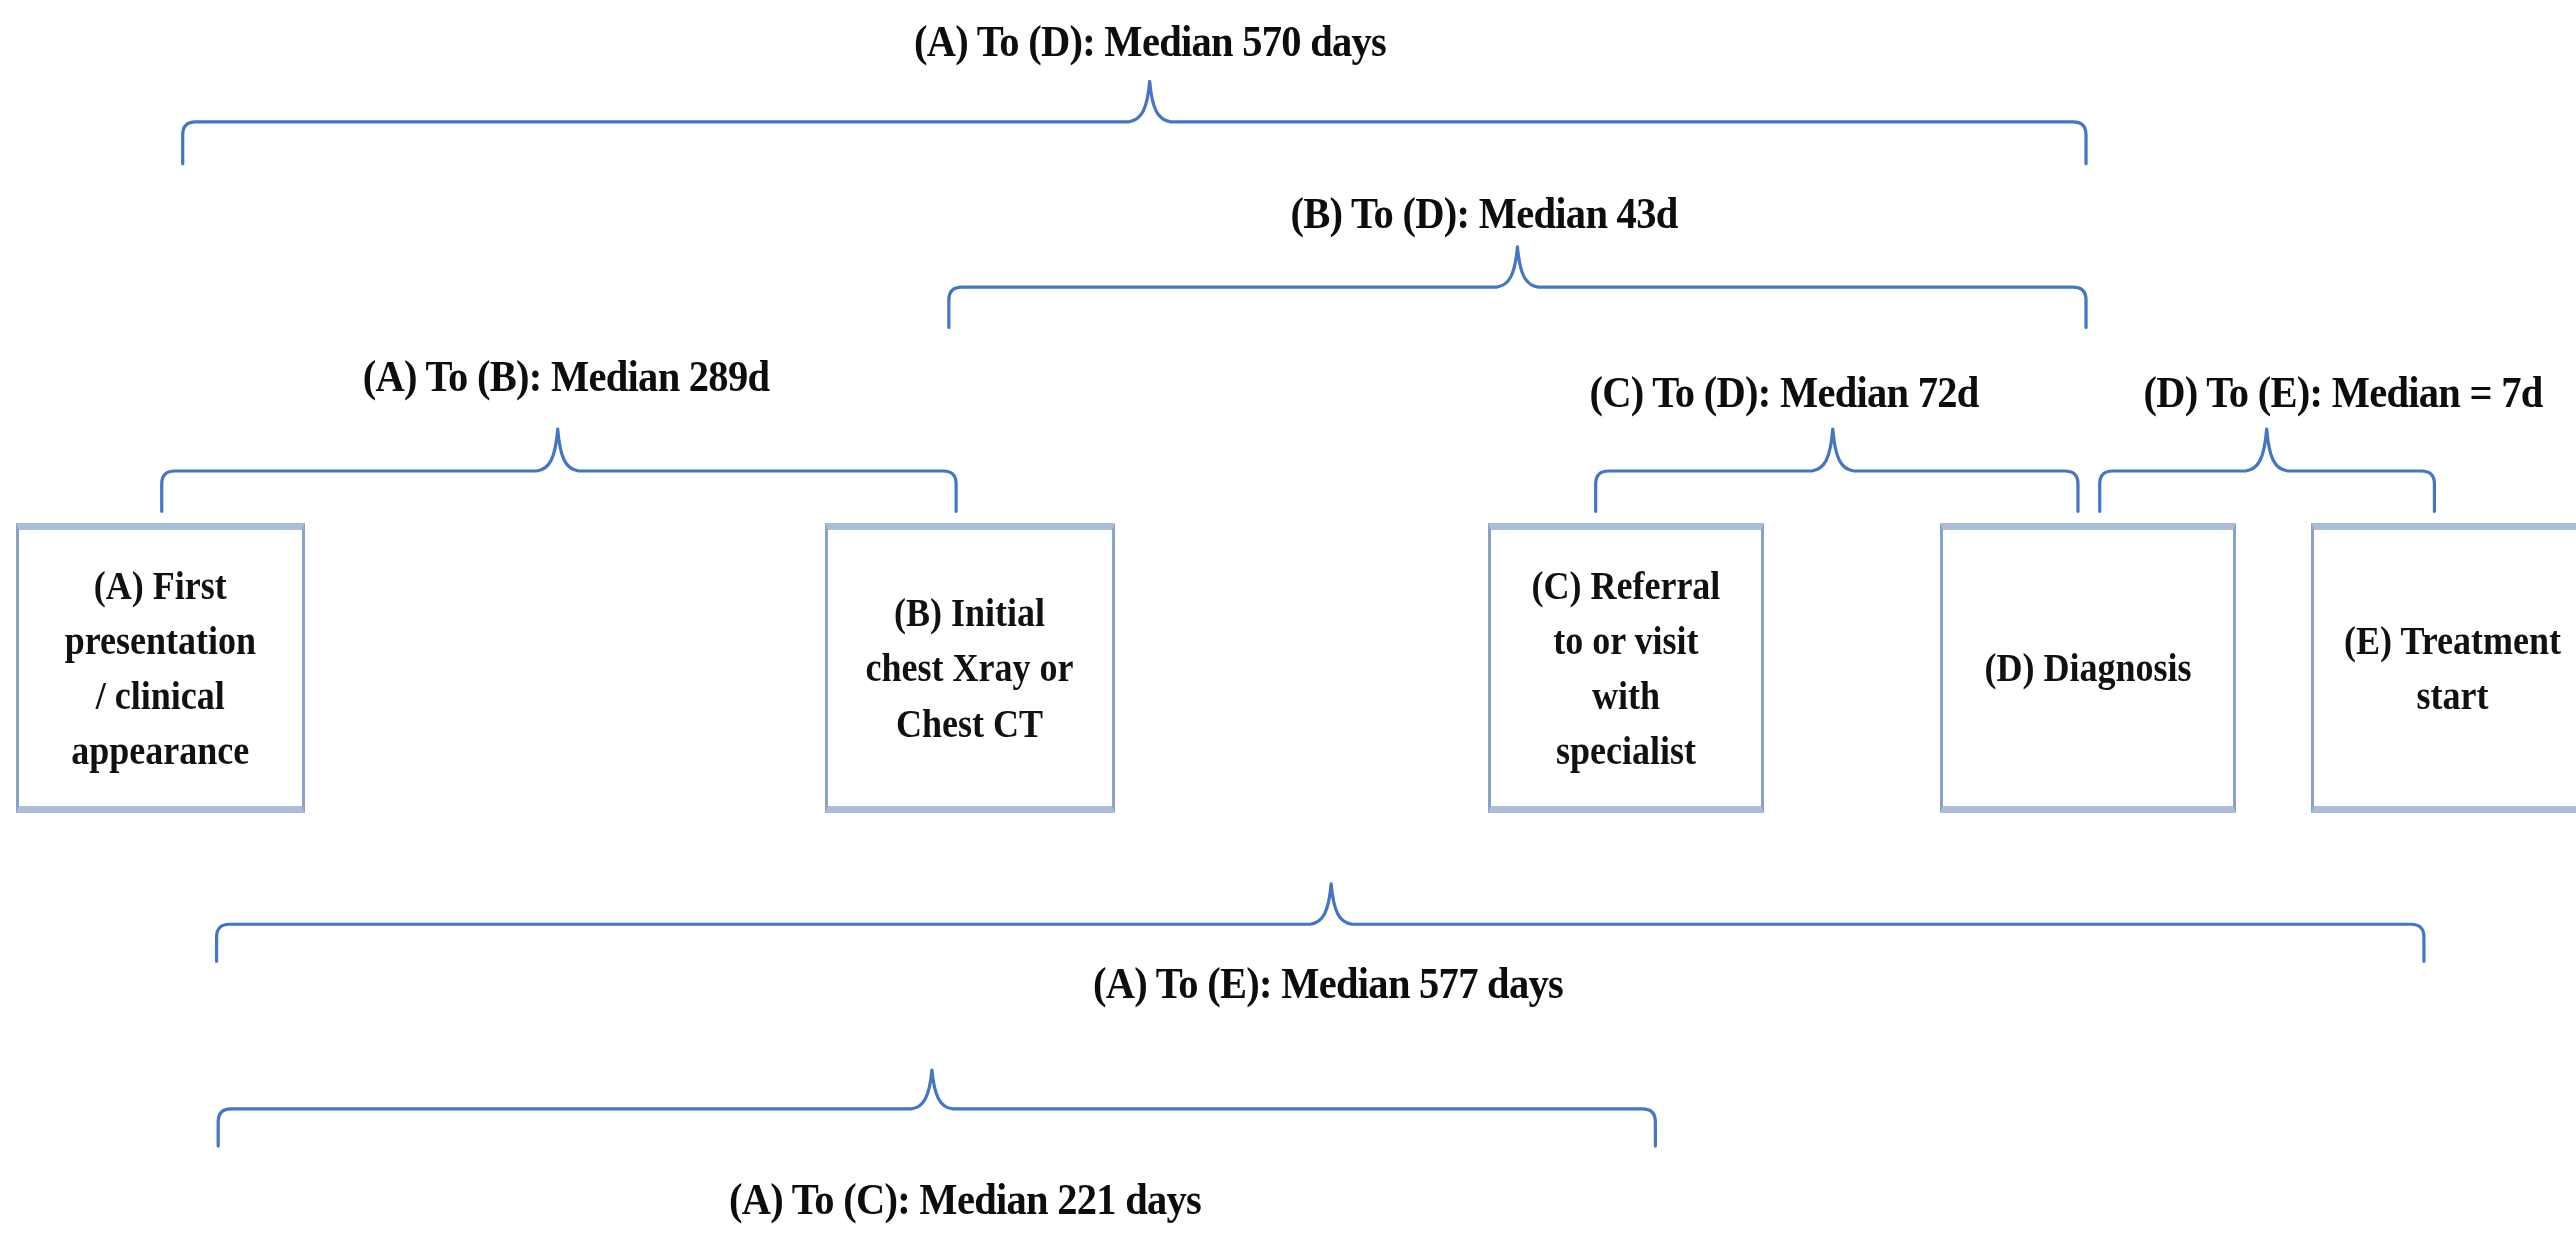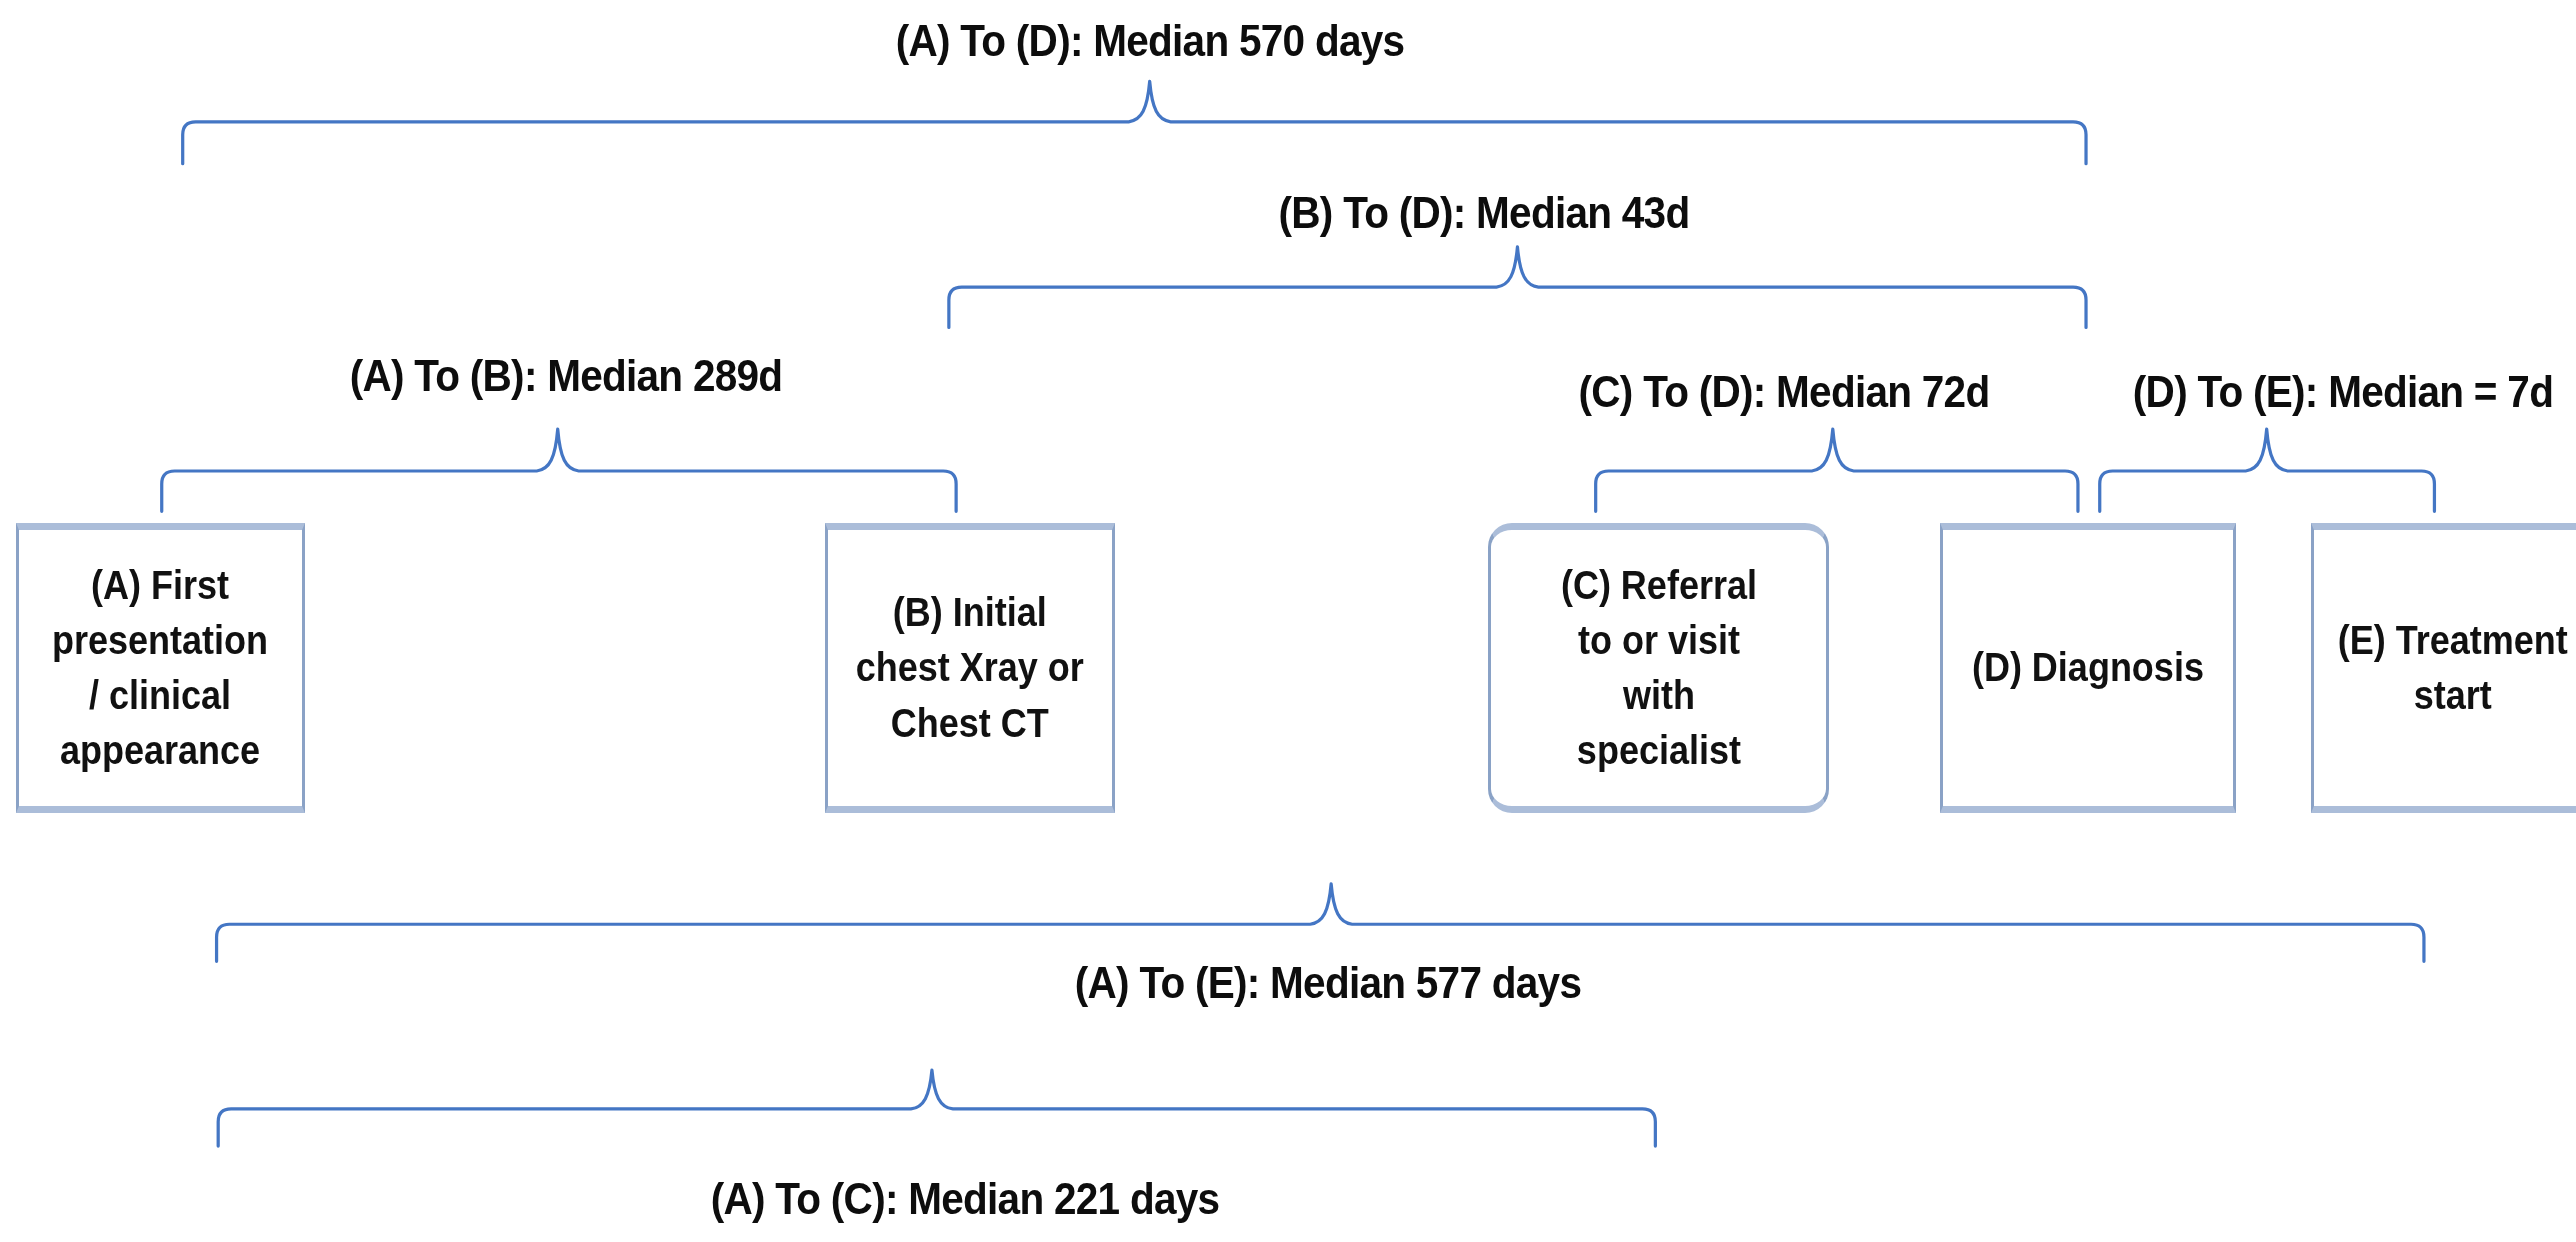--- a/index.html
+++ b/index.html
@@ -5,21 +5,21 @@
   html, body {
     margin: 0;
     padding: 0;
     background: #ffffff;
   }
   #canvas {
     position: relative;
     width: 2576px;
     height: 1242px;
     background: #ffffff;
-    font-family: Liberation Sans, sans-serif;
+    font-family: Liberation Serif, serif;
     overflow: hidden;
   }
   #brace-layer {
     position: absolute;
     left: 0; top: 0;
     width: 2576px;
     height: 1242px;
   }
   .brace {
     fill: none;
@@ -97,21 +97,21 @@
   </div>
 
   <div class="node-box" style="left:825px; width:290px;">
     <div class="node-text">
       <span>(B) Initial</span>
       <span>chest Xray or</span>
       <span>Chest CT</span>
     </div>
   </div>
 
-  <div class="node-box" style="left:1488px; width:341px;border-radius:24px;">
+  <div class="node-box" style="left:1488px; width:276px;">
     <div class="node-text">
       <span>(C) Referral</span>
       <span>to or visit</span>
       <span>with</span>
       <span>specialist</span>
     </div>
   </div>
 
   <div class="node-box" style="left:1940px; width:296px;">
     <div class="node-text">

